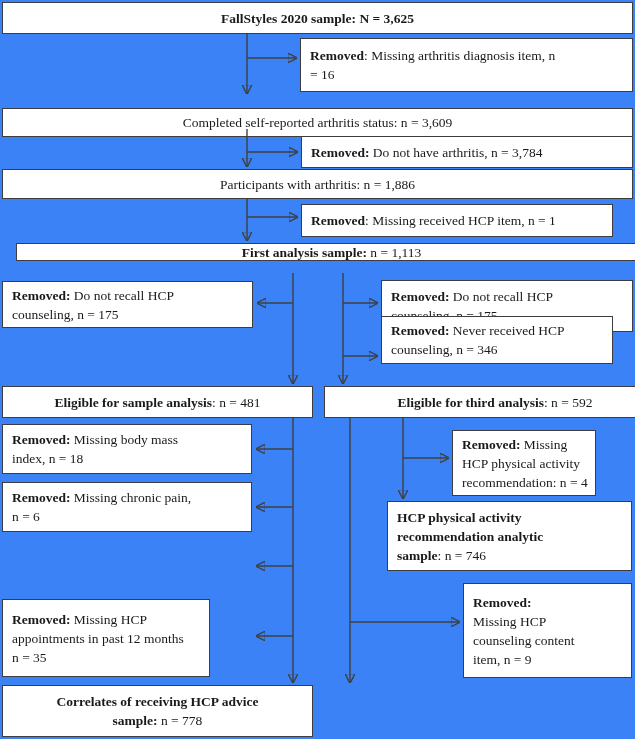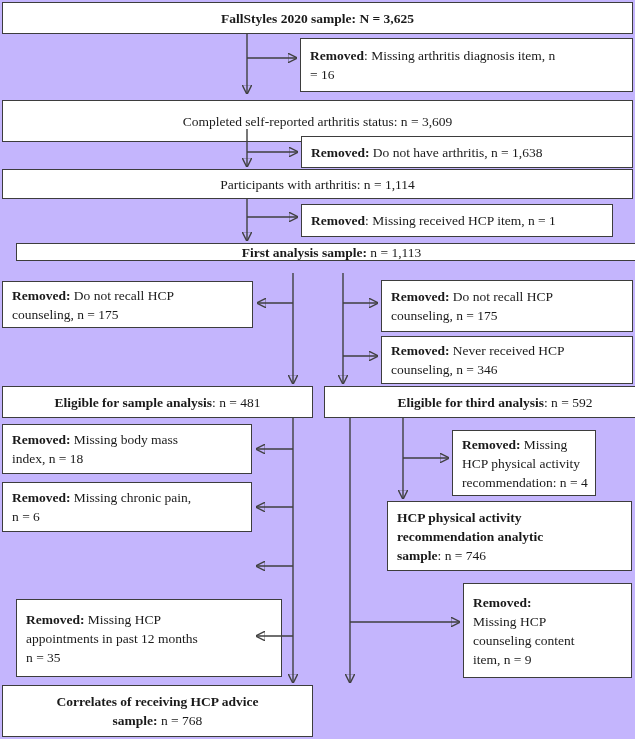--- a/index.html
+++ b/index.html
@@ -1,19 +1,19 @@
 <!DOCTYPE html>
 <html><head>
 <meta charset="utf-8">
 <style>
   html,body { margin:0; padding:0; background:#ffffff; }
   .canvas {
     position:relative;
     width:635px; height:739px;
-    background:#c4b5fd;
+    background:#3b82f6;
     font-family:"Liberation Serif","DejaVu Serif",serif;
     color:#1a1a1a;
     overflow:hidden;
     text-decoration:underline;
   }
   .box {
     position:absolute;
     box-sizing:border-box;
     border:1.5px solid #3d3d3d;
     background:#ffffff;
@@ -40,51 +40,51 @@
 
   <div class="box center" style="left:2px;top:2px;width:631px;height:32px">
     <div class="txt"><span class="b">FallStyles 2020 sample: N = 3,625</span><span></span></div>
   </div>
 
   <div class="box left" style="left:300px;top:38px;width:333px;height:54px">
     <div class="txt"><span class="b">Removed</span><span>: Missing arthritis diagnosis item, n
 = 16</span></div>
   </div>
 
-  <div class="box center" style="left:2px;top:100px;width:631px;height:42px">
+  <div class="box center" style="left:2px;top:108px;width:631px;height:29px">
     <div class="txt"><span class="b"></span><span>Completed self-reported arthritis status: n = 3,609</span></div>
   </div>
 
   <div class="box left" style="left:301px;top:136px;width:332px;height:32px">
-    <div class="txt"><span class="b">Removed:</span><span> Do not have arthritis, n = 1,638</span></div>
+    <div class="txt"><span class="b">Removed:</span><span> Do not have arthritis, n = 3,784</span></div>
   </div>
 
   <div class="box center" style="left:2px;top:169px;width:631px;height:30px">
-    <div class="txt"><span class="b"></span><span>Participants with arthritis: n = 1,114</span></div>
+    <div class="txt"><span class="b"></span><span>Participants with arthritis: n = 1,886</span></div>
   </div>
 
   <div class="box left" style="left:301px;top:204px;width:312px;height:33px">
     <div class="txt"><span class="b">Removed</span><span>: Missing received HCP item, n = 1</span></div>
   </div>
 
   <div class="box center" style="left:16px;top:243px;width:631px;height:18px">
     <div class="txt"><span class="b">First analysis sample:</span><span> n = 1,113</span></div>
   </div>
 
   <div class="box left" style="left:2px;top:281px;width:251px;height:47px">
     <div class="txt"><span class="b">Removed:</span><span> Do not recall HCP
 counseling, n = 175</span></div>
   </div>
 
   <div class="box left" style="left:381px;top:280px;width:252px;height:52px">
     <div class="txt"><span class="b">Removed:</span><span> Do not recall HCP
 counseling, n = 175</span></div>
   </div>
 
-  <div class="box left" style="left:381px;top:336px;width:252px;height:48px">
+  <div class="box left" style="left:381px;top:316px;width:232px;height:48px">
     <div class="txt"><span class="b">Removed:</span><span> Never received HCP
 counseling, n = 346</span></div>
   </div>
 
   <div class="box center" style="left:2px;top:386px;width:311px;height:32px">
     <div class="txt"><span class="b">Eligible for sample analysis</span><span>: n = 481</span></div>
   </div>
 
   <div class="box center" style="left:324px;top:386px;width:342px;height:32px">
     <div class="txt"><span class="b">Eligible for third analysis</span><span>: n = 592</span></div>
@@ -94,21 +94,21 @@
     <div class="txt"><span class="b">Removed:</span><span> Missing body mass
 index, n = 18</span></div>
   </div>
 
   <div class="box left" style="left:2px;top:482px;width:250px;height:50px">
     <div class="txt"><span class="b">Removed:</span><span> Missing chronic pain,
 n = 6</span></div>
   </div>
 
 
-  <div class="box left" style="left:16px;top:599px;width:266px;height:78px">
+  <div class="box left" style="left:2px;top:599px;width:208px;height:78px">
     <div class="txt"><span class="b">Removed:</span><span> Missing HCP
 appointments in past 12 months
 n = 35</span></div>
   </div>
 
   <div class="box left" style="left:452px;top:430px;width:144px;height:66px">
     <div class="txt"><span class="b">Removed:</span><span> Missing
 HCP physical activity
 recommendation: n = 4</span></div>
   </div>
@@ -121,21 +121,21 @@
 
   <div class="box left" style="left:463px;top:583px;width:169px;height:95px">
     <div class="txt"><span class="b">Removed:</span><span>
 Missing HCP
 counseling content
 item, n = 9</span></div>
   </div>
 
   <div class="box center" style="left:2px;top:685px;width:311px;height:52px">
     <div class="txt"><span class="b">Correlates of receiving HCP advice
-sample:</span><span> n = 768</span></div>
+sample:</span><span> n = 778</span></div>
   </div>
 
 
   <svg class="arrows" viewBox="0 0 635 739" xmlns="http://www.w3.org/2000/svg">
     <defs>
       <marker id="ah" viewBox="0 0 10 10" refX="8.5" refY="5" markerWidth="7" markerHeight="7" orient="auto-start-reverse">
         <path d="M0,0 L10,5 L0,10 z" fill="#1f1f1f" stroke="none"></path>
       </marker>
     </defs>
     <path d="M247,34 L247,93" marker-end="url(#ah)"></path>

